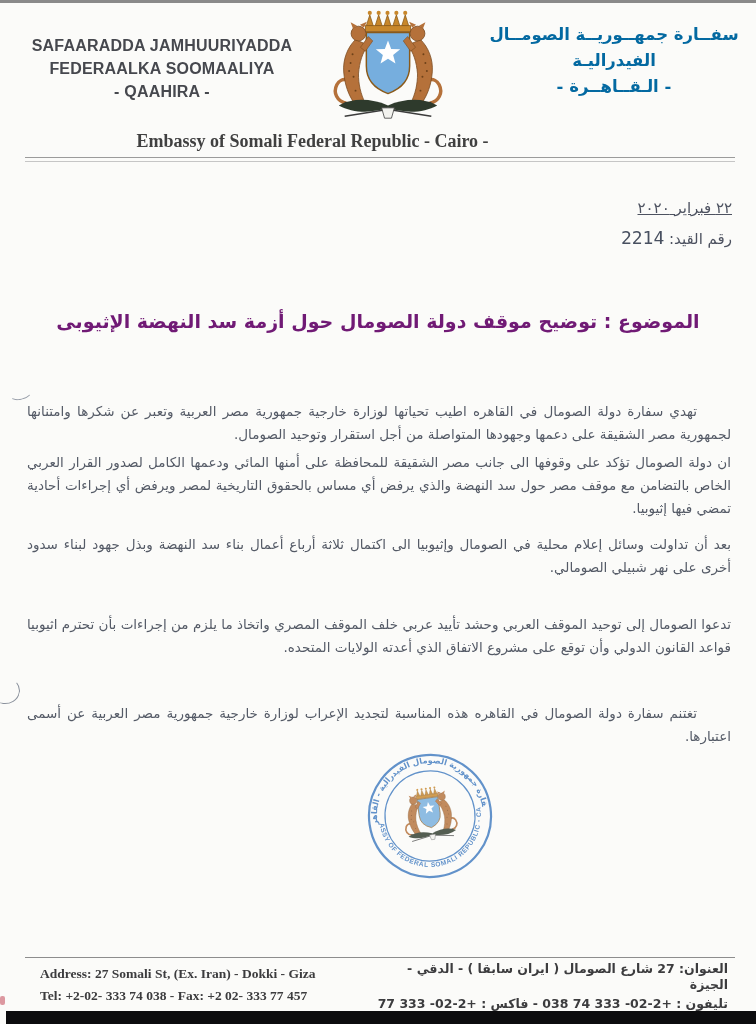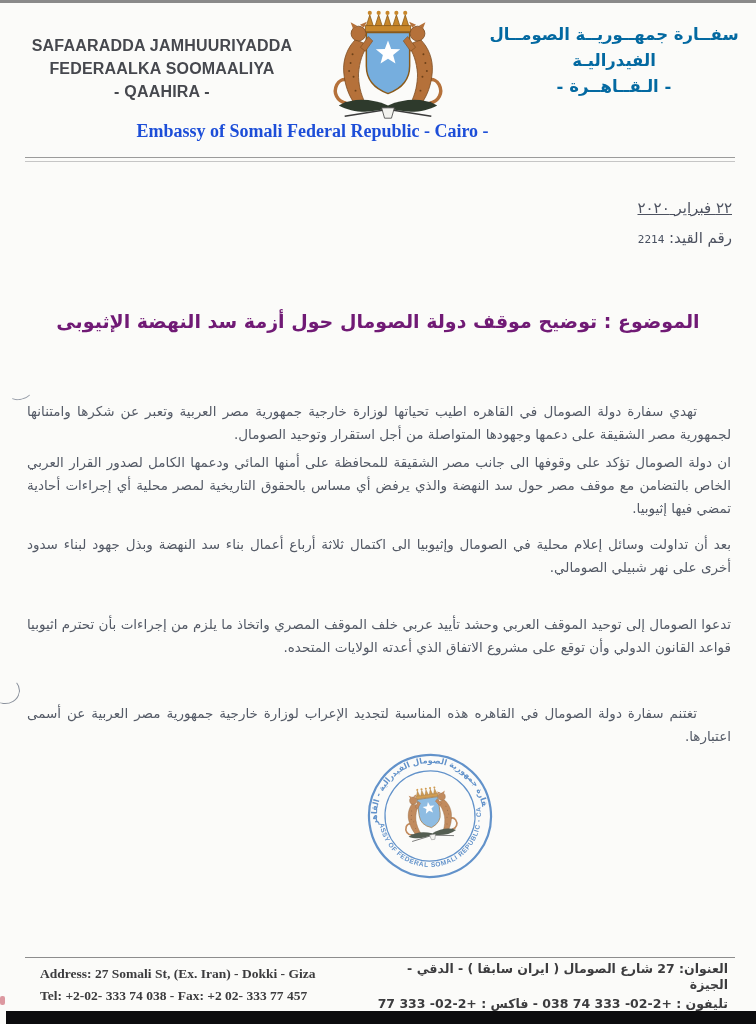--- a/index.html
+++ b/index.html
@@ -21,35 +21,35 @@
     position:absolute;left:28px;top:34px;width:268px;text-align:center;
     font-family:"Liberation Sans",sans-serif;font-weight:bold;font-size:16px;
     line-height:23px;color:#46484e;letter-spacing:.2px;
   }
   .arabic-block{
     position:absolute;right:8px;top:22px;width:268px;text-align:center;direction:rtl;
     font-weight:bold;font-size:16.5px;line-height:26px;color:#0369a1;
   }
   .emblem{position:absolute;left:308px;top:6px;width:160px;height:124px;}
   .english-title{
-    position:absolute;left:0;top:121px;width:625px;text-align:center;
-    font-family:"Liberation Serif",serif;font-weight:bold;font-size:18px;color:#1d4ed8;
+    position:absolute;left:0;top:131px;width:625px;text-align:center;
+    font-family:"Liberation Serif",serif;font-weight:bold;font-size:18px;color:#404040;
   }
   .header-rule{
     position:absolute;left:25px;top:157px;width:710px;height:3px;
     border-top:1px solid #9b9b9b;border-bottom:1px solid #c6c6c6;
   }
 
   
   .ref-block{
     position:absolute;right:24px;top:198px;text-align:right;direction:rtl;
     font-size:15px;color:#4d5260;line-height:20px;
   }
   .ref-block .date-line{margin-bottom:10px;letter-spacing:1px;text-decoration:underline;}
-  .ref-number{font-family:"DejaVu Sans Mono",monospace;font-size:11px;color:#485060;}
+  .ref-number{font-family:"DejaVu Sans Mono",monospace;font-size:18px;color:#485060;}
 
   
   .subject-line{
     position:absolute;left:0;top:310px;width:756px;text-align:center;direction:rtl;
     font-weight:bold;font-size:19px;color:#701a75;
   }
 
   
   .body-par{
     position:absolute;left:27px;width:704px;direction:rtl;text-align:justify;
@@ -146,21 +146,21 @@
     <div class="date-line">٢٢ فبراير ٢٠٢٠</div>
     <div>
       <span>رقم القيد:</span>
       <span class="ref-number">2214</span>
     </div>
   </div>
 
   <div class="subject-line">الموضوع : توضيح موقف دولة الصومال حول أزمة سد النهضة الإثيوبى</div>
 
   <div class="body-par p1">تهدي سفارة دولة الصومال في القاهره اطيب تحياتها لوزارة خارجية جمهورية مصر العربية وتعبر عن شكرها وامتنانها لجمهورية مصر الشقيقة على دعمها وجهودها المتواصلة من أجل استقرار وتوحيد الصومال.</div>
-  <div class="body-par p2">ان دولة الصومال تؤكد على وقوفها الى جانب مصر الشقيقة للمحافظة على أمنها المائي ودعمها الكامل لصدور القرار العربي الخاص بالتضامن مع موقف مصر حول سد النهضة والذي يرفض أي مساس بالحقوق التاريخية لمصر محلية أي إجراءات أحادية تمضي فيها إثيوبيا.</div>
+  <div class="body-par p2">ان دولة الصومال تؤكد على وقوفها الى جانب مصر الشقيقة للمحافظة على أمنها المائي ودعمها الكامل لصدور القرار العربي الخاص بالتضامن مع موقف مصر حول سد النهضة والذي يرفض أي مساس بالحقوق التاريخية لمصر ويرفض أي إجراءات أحادية تمضي فيها إثيوبيا.</div>
   <div class="body-par p3">بعد أن تداولت وسائل إعلام محلية في الصومال وإثيوبيا الى اكتمال ثلاثة أرباع أعمال بناء سد النهضة وبذل جهود لبناء سدود أخرى على نهر شبيلي الصومالي.</div>
   <div class="body-par p4">تدعوا الصومال إلى توحيد الموقف العربي وحشد تأييد عربي خلف الموقف المصري واتخاذ ما يلزم من إجراءات بأن تحترم اثيوبيا قواعد القانون الدولي وأن توقع على مشروع الاتفاق الذي أعدته الولايات المتحده.</div>
   <div class="body-par closing">تغتنم سفارة دولة الصومال في القاهره هذه المناسبة لتجديد الإعراب لوزارة خارجية جمهورية مصر العربية عن أسمى اعتبارها.</div>
 
   <div class="arc-mark m1"></div>
   <div class="arc-mark m2"></div>
   <div class="red-mark"></div>
 
   <svg class="stamp" viewBox="0 0 128 128" xmlns="http://www.w3.org/2000/svg">
     <defs>

